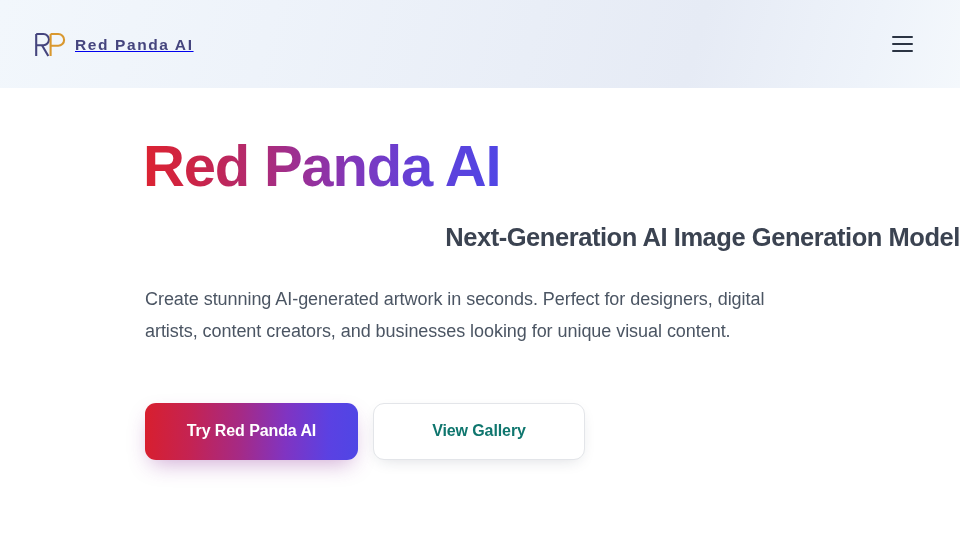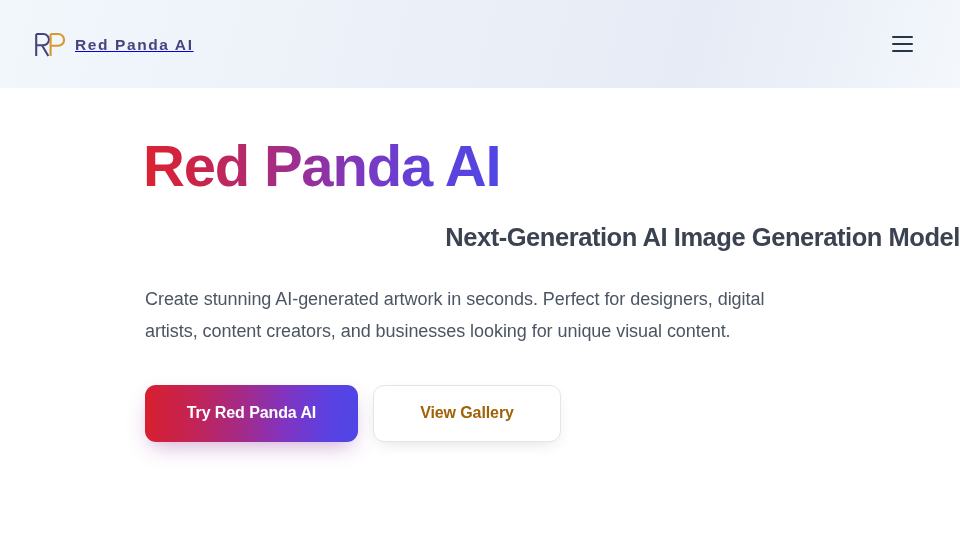--- a/index.html
+++ b/index.html
@@ -136,43 +136,44 @@
     font-family: "Liberation Sans", sans-serif;
     font-size: 16px;
     font-weight: bold;
     letter-spacing: -0.1px;
     border-radius: 11px;
     cursor: pointer;
     display: inline-flex;
     align-items: center;
     justify-content: center;
     white-space: nowrap;
+    margin-top: 18px;
   }
 
   .btn-primary {
     width: 213px;
     height: 57px;
     border: none;
     color: #ffffff;
     background: linear-gradient(92deg,
                 #d81f2e 0%,
                 #c42353 22%,
                 #a52a86 45%,
                 #8034c2 66%,
                 #5b41e2 86%,
                 #4f46e5 100%);
     box-shadow: 0 9px 22px -6px rgba(138, 46, 150, 0.42);
   }
 
   .btn-secondary {
-    width: 188px;
+    width: 212px;
     height: 57px;
     background: #ffffff;
     border: 1px solid #e3e5e9;
-    color: #a16207;
+    color: #0f766e;
     box-shadow: 0 5px 16px -6px rgba(30, 38, 60, 0.18);
   }
 </style>
 </head>
 <body>
 
 <header class="site-header">
 
   <a class="brand" href="#">
     <span class="brand-mark">

